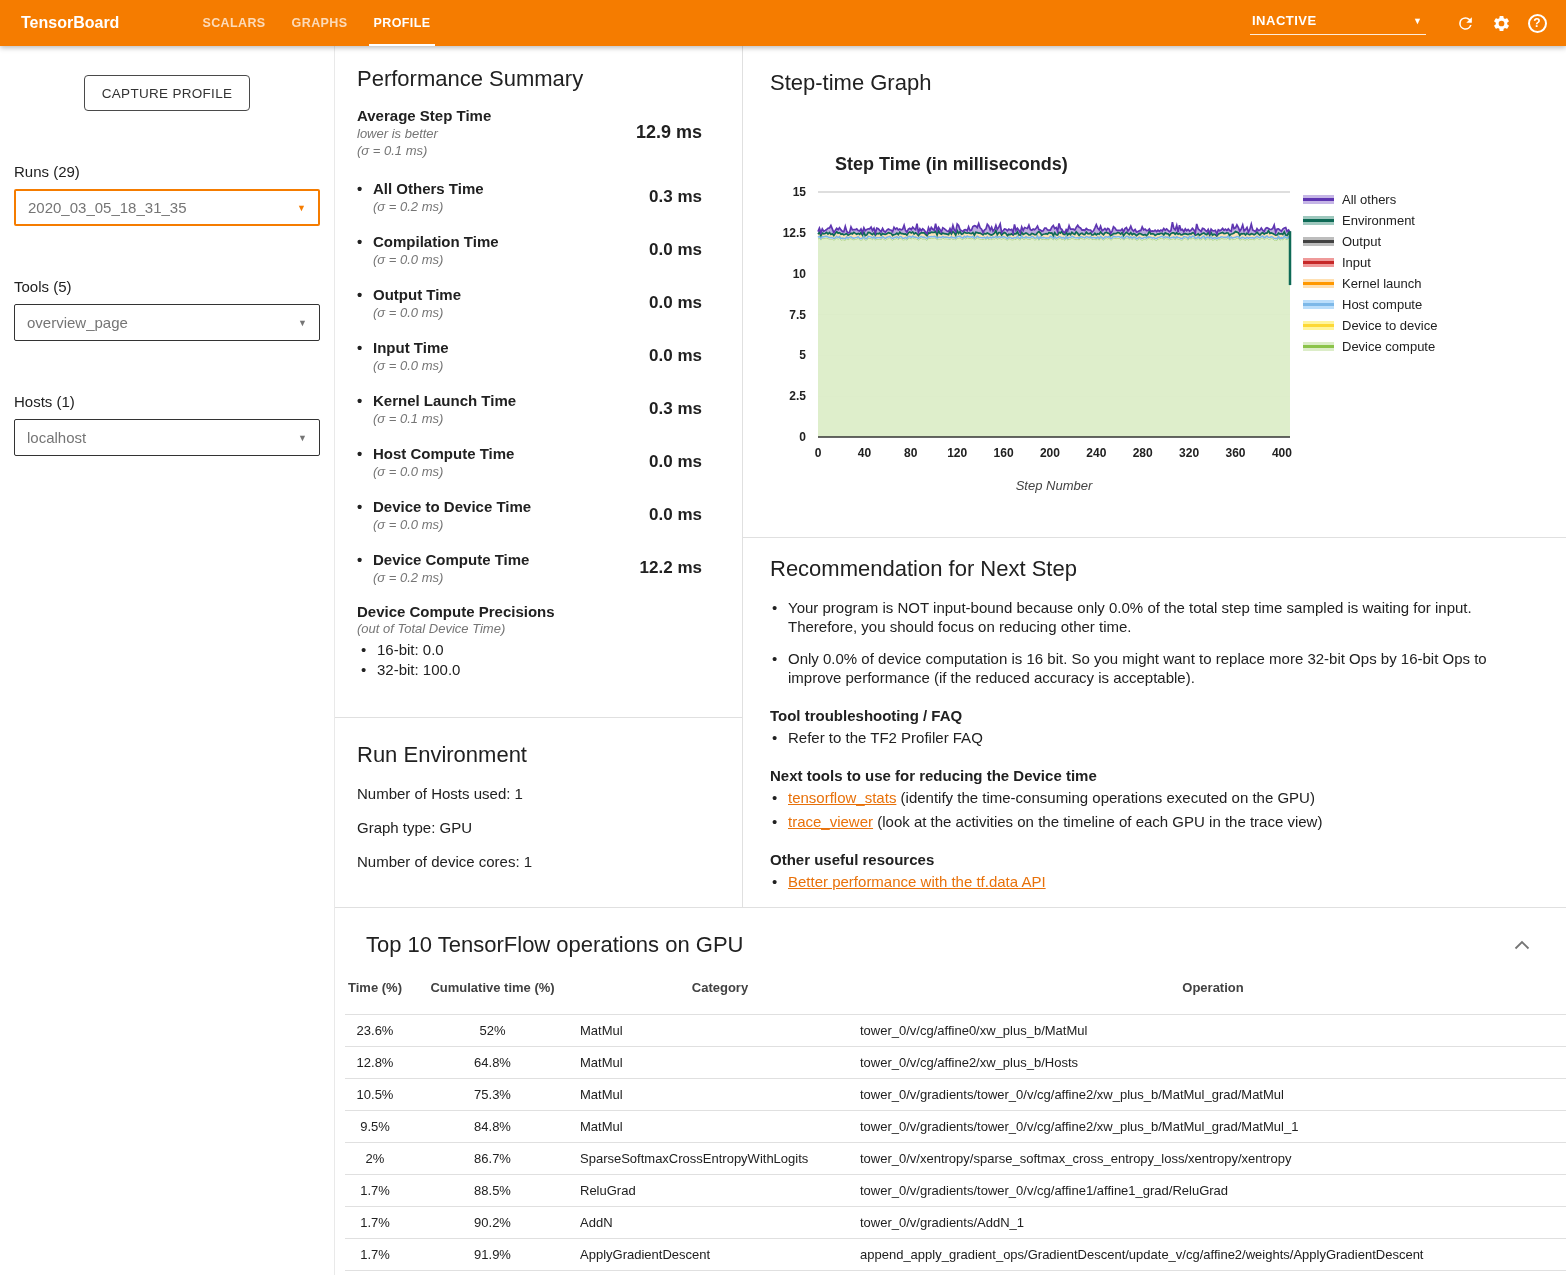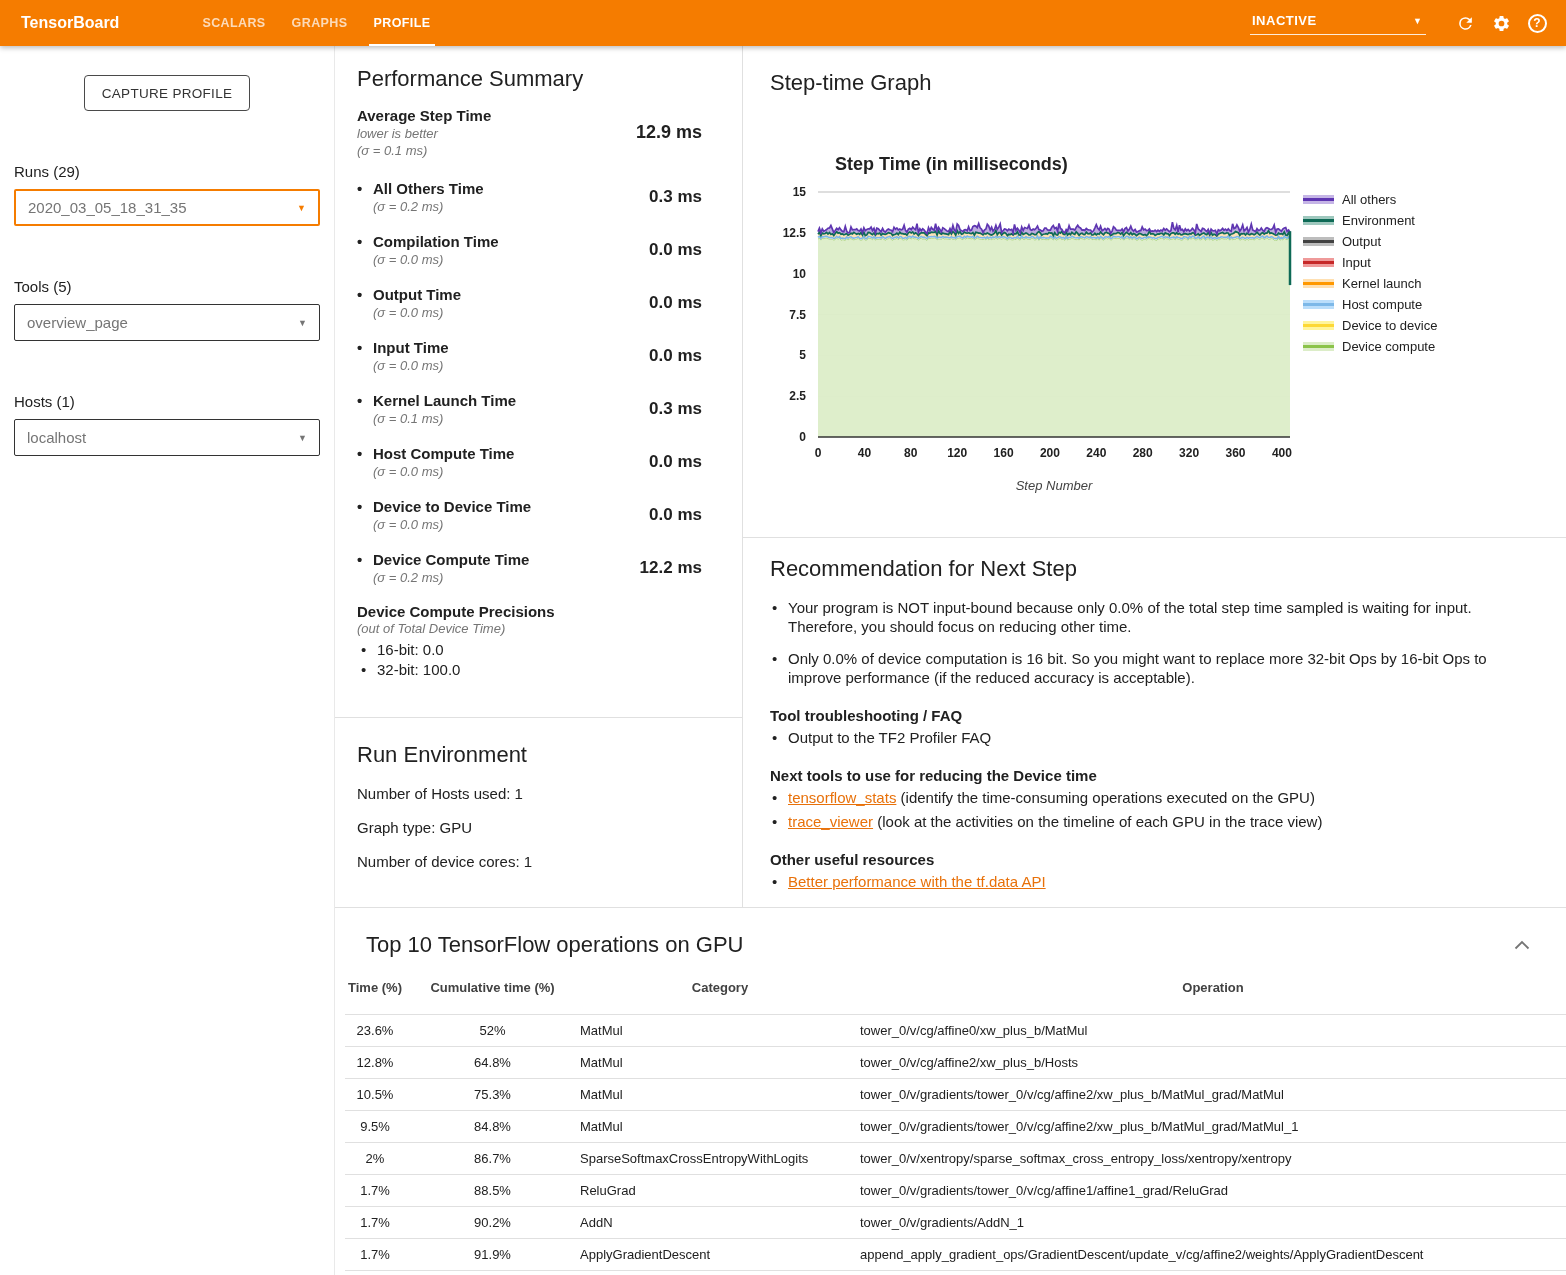--- a/index.html
+++ b/index.html
@@ -367,21 +367,21 @@
                 <span>Your program is NOT input-bound because only 0.0% of the total step time sampled is waiting for input. Therefore, you should focus on reducing other time.</span>
               </li>
               <li>
                 <span class="bullet">•</span>
                 <span>Only 0.0% of device computation is 16 bit. So you might want to replace more 32-bit Ops by 16-bit Ops to improve performance (if the reduced accuracy is acceptable).</span>
               </li>
             </ul>
           <div class="sub-head">Tool troubleshooting / FAQ</div>
           <ul class="mini-list">
 
-          <li><span>Output to the TF2 Profiler FAQ</span></li>
+          <li><span>Refer to the TF2 Profiler FAQ</span></li>
             </ul>
           <div class="sub-head">Next tools to use for reducing the Device time</div>
           <ul class="mini-list">
 
           <li><a class="orange-link">tensorflow_stats</a><span> (identify the time-consuming operations executed on the GPU)</span></li>
               <li><a class="orange-link">trace_viewer</a><span> (look at the activities on the timeline of each GPU in the trace view)</span></li>
             </ul>
           <div class="sub-head">Other useful resources</div>
           <ul class="mini-list">
 

